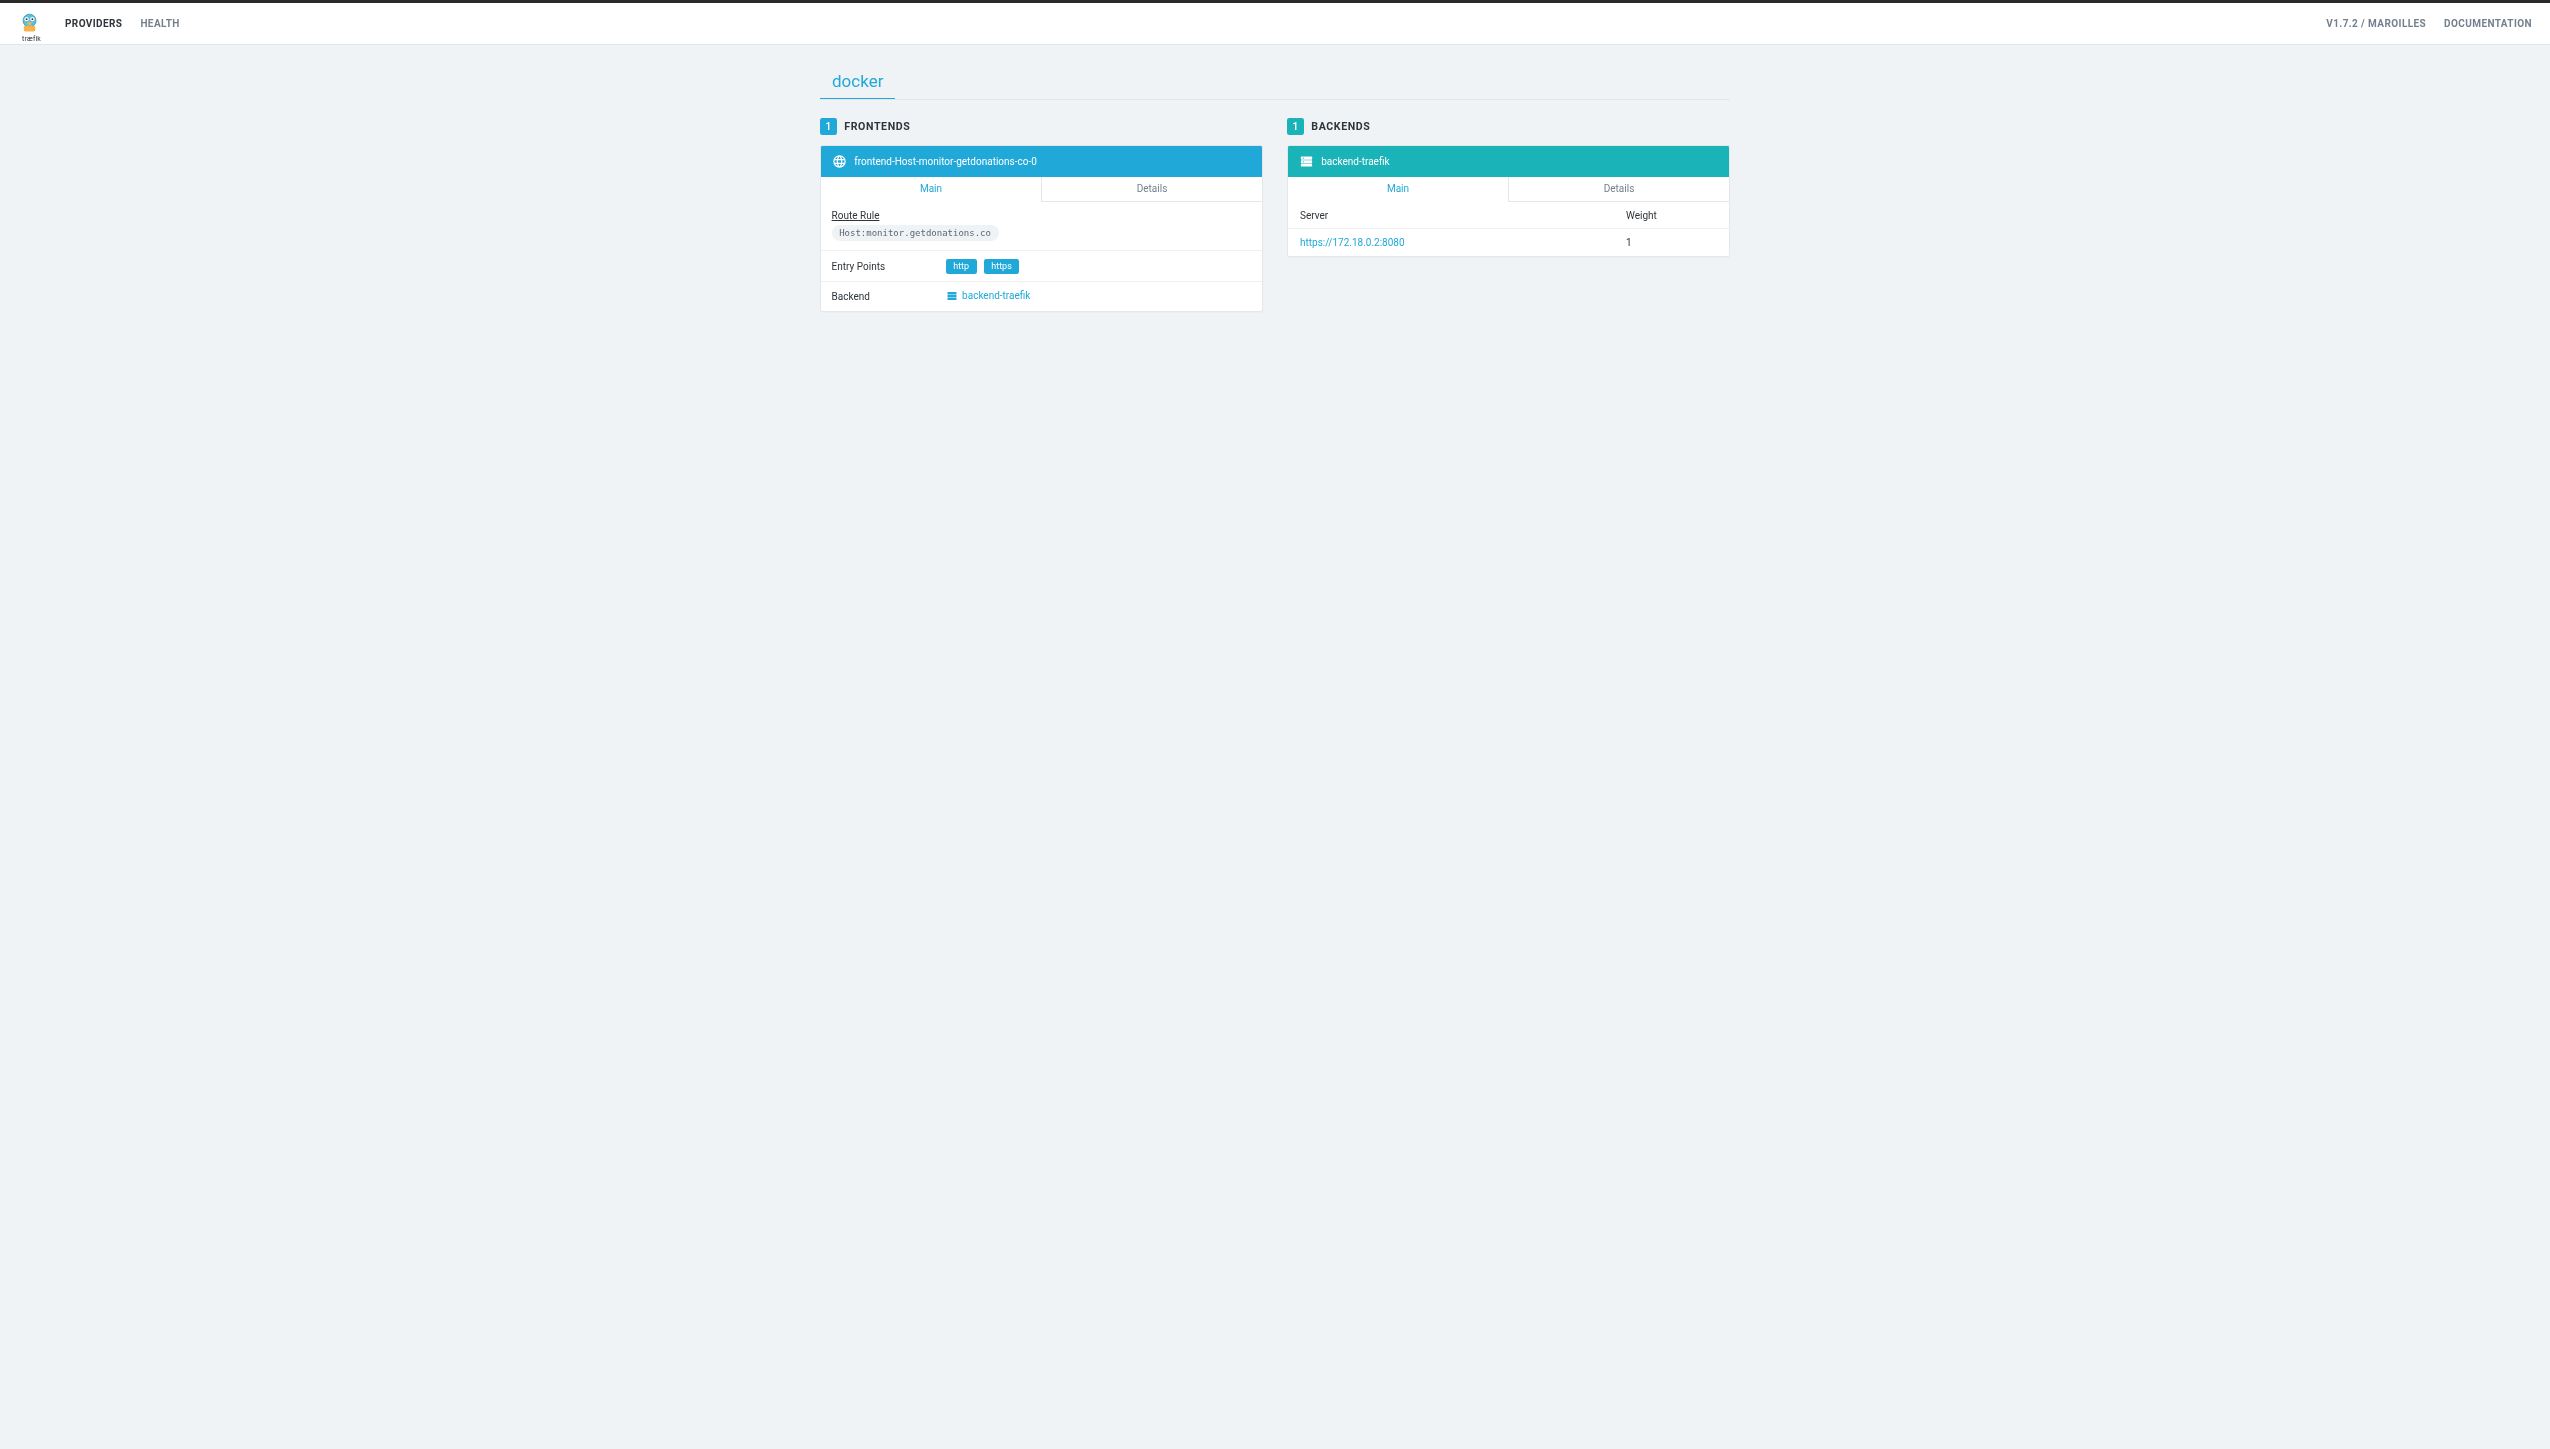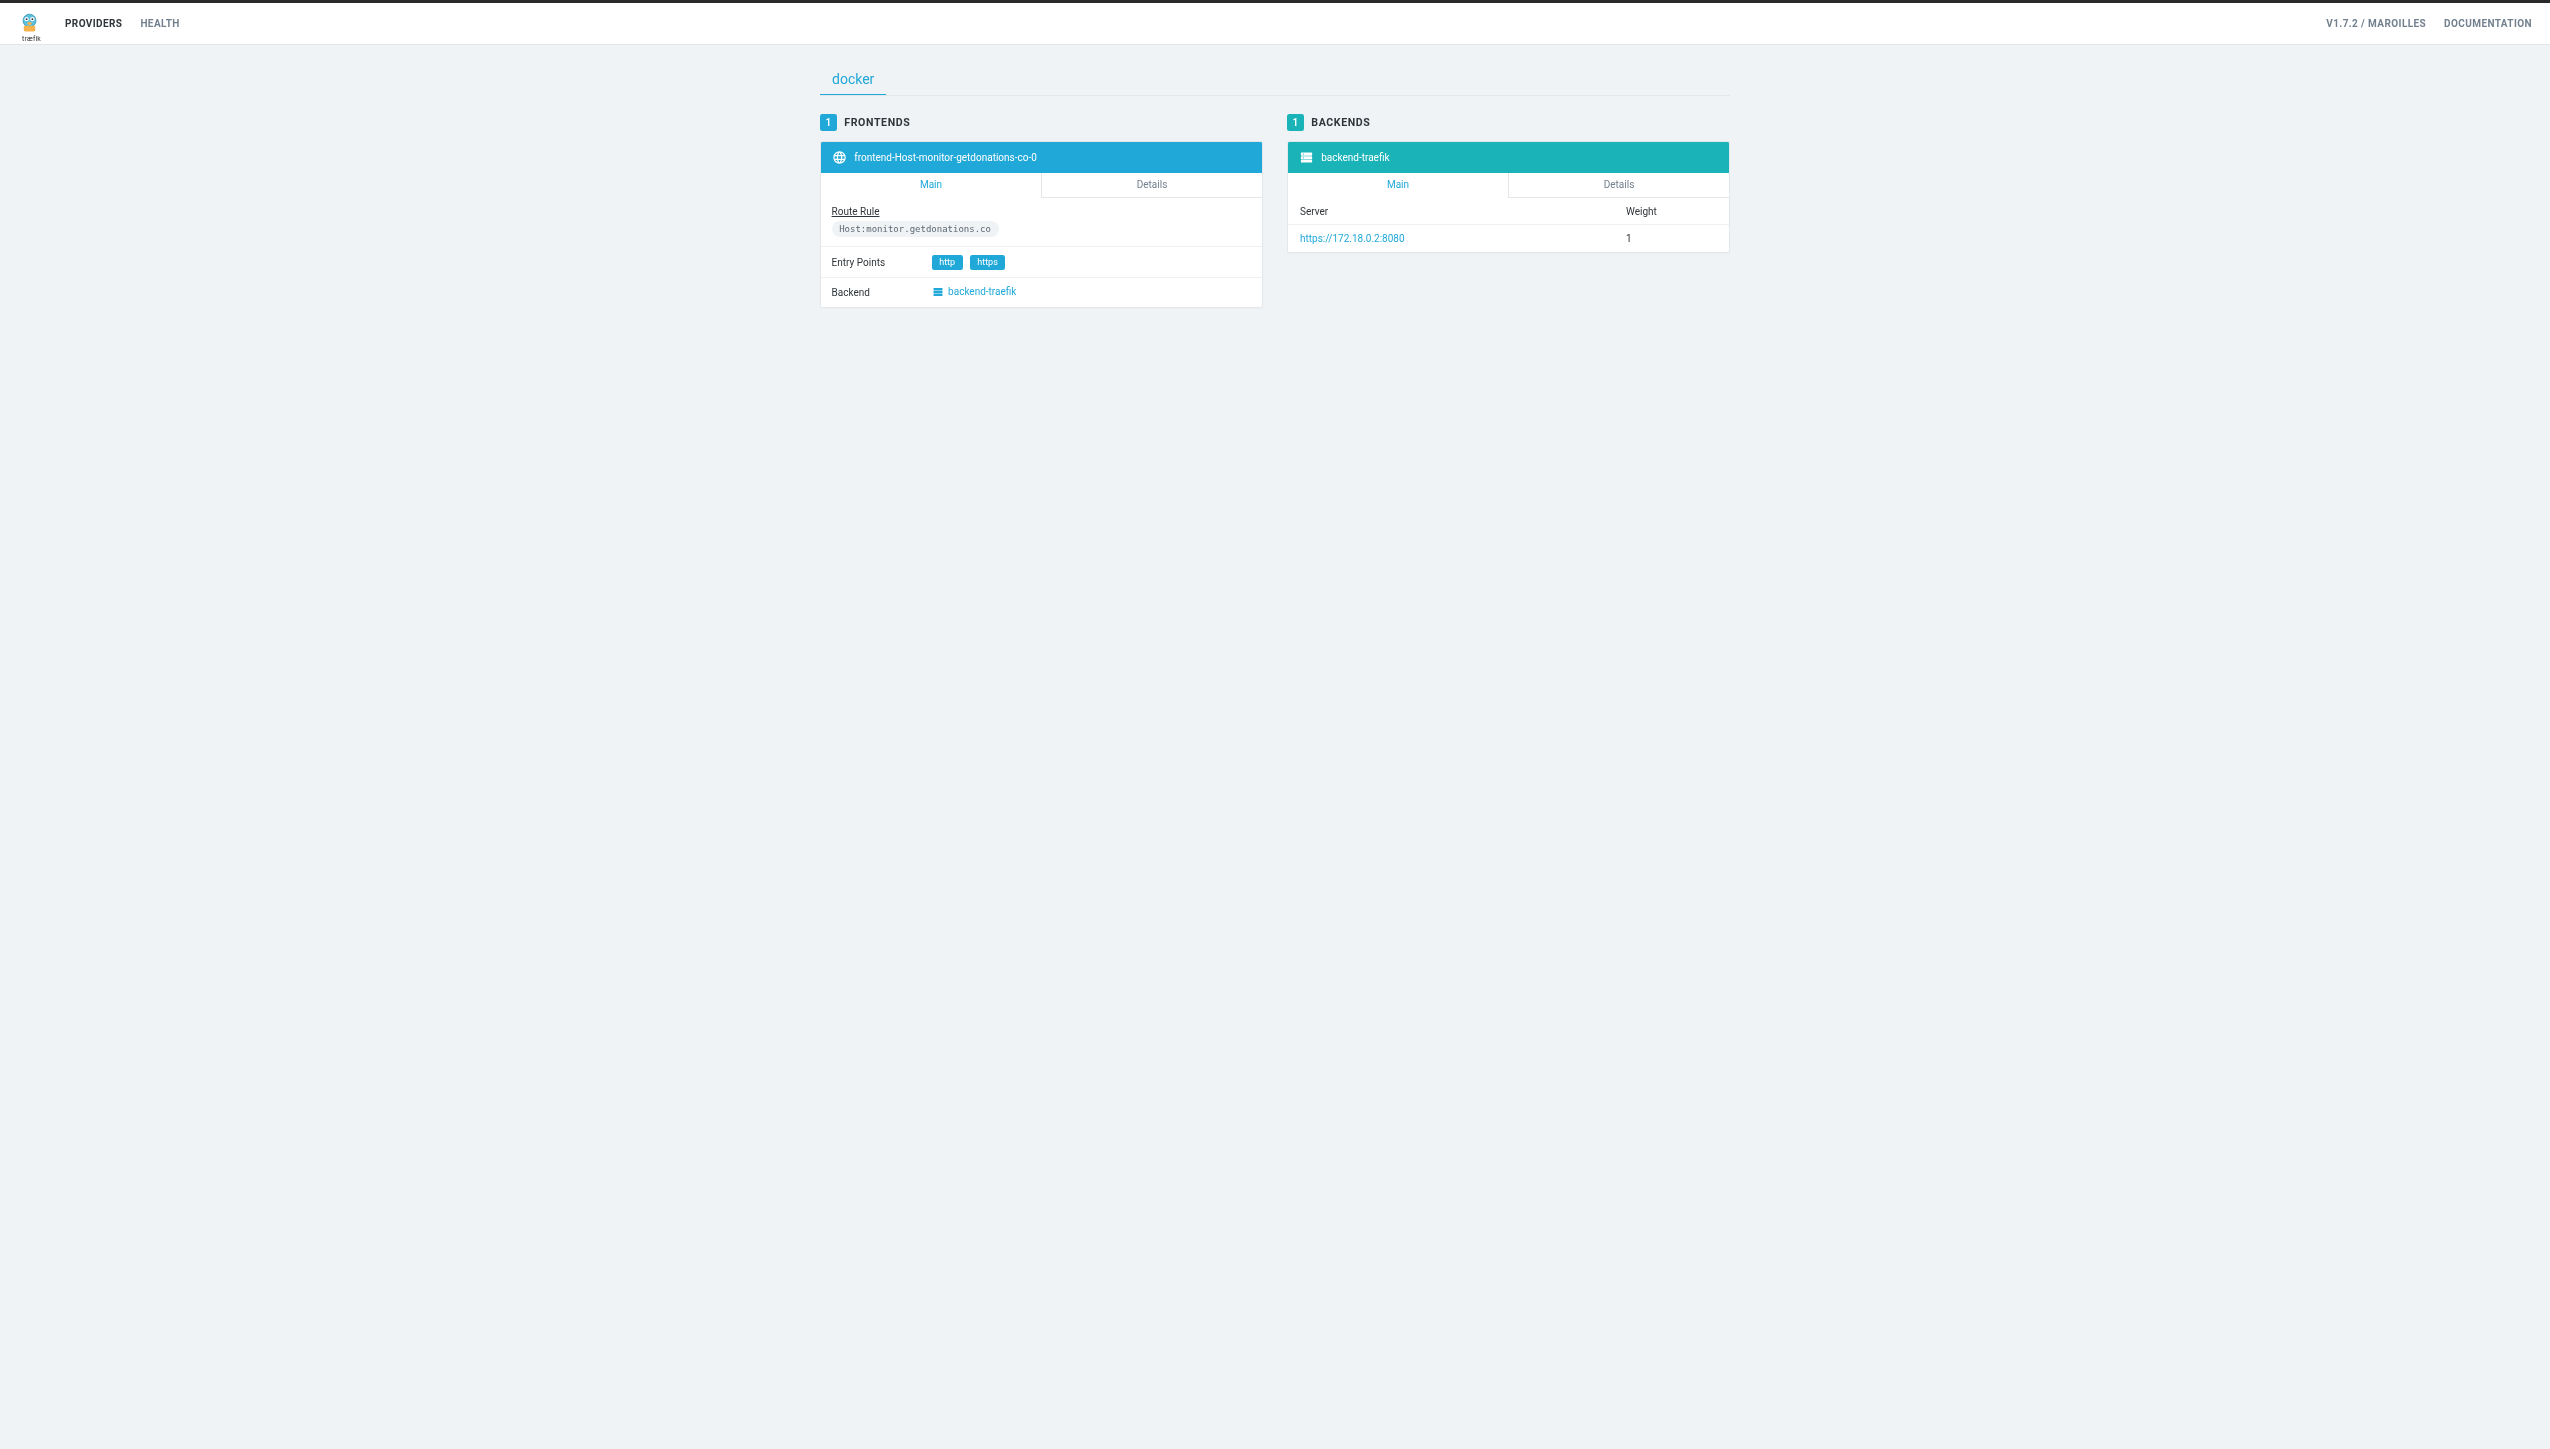--- a/index.html
+++ b/index.html
@@ -80,21 +80,21 @@
       color: #333;
     }
     .searchbar input::placeholder { color: #9aa3ab; }
 
     .tabs-row {
       display: flex;
       border-bottom: 0.8px solid #e4e7ea;
     }
     .tab {
       padding: 7.6px 12px;
-      font-size: 14px;
+      font-size: 17px;
       color: #20a8d8;
       cursor: pointer;
       border-bottom: 1.5px solid transparent;
     }
     .tab.active {
       border-bottom: 1.5px solid #20a8d8;
     }
 
     .columns {
       display: flex;
@@ -168,21 +168,21 @@
 
     .card-body { padding: 0; }
     .kv-row {
       display: flex;
       align-items: center;
       padding: 7.6px 10.6px;
       font-size: 10px;
       border-top: 0.8px solid #f0f0f0;
     }
     .kv-row:first-child { border-top: none; }
-    .kv-key { width: 100px; color: #2f353a; }
+    .kv-key { width: 114px; color: #2f353a; }
     .kv-val { flex: 1; }
 
     .rule-block {
       padding: 7.6px 10.6px 9px 10.6px;
       font-size: 10px;
       text-decoration: underline;
     }
     .rule-label { margin-bottom: 4.5px; }
     .rule-code {
       display: inline-block;

